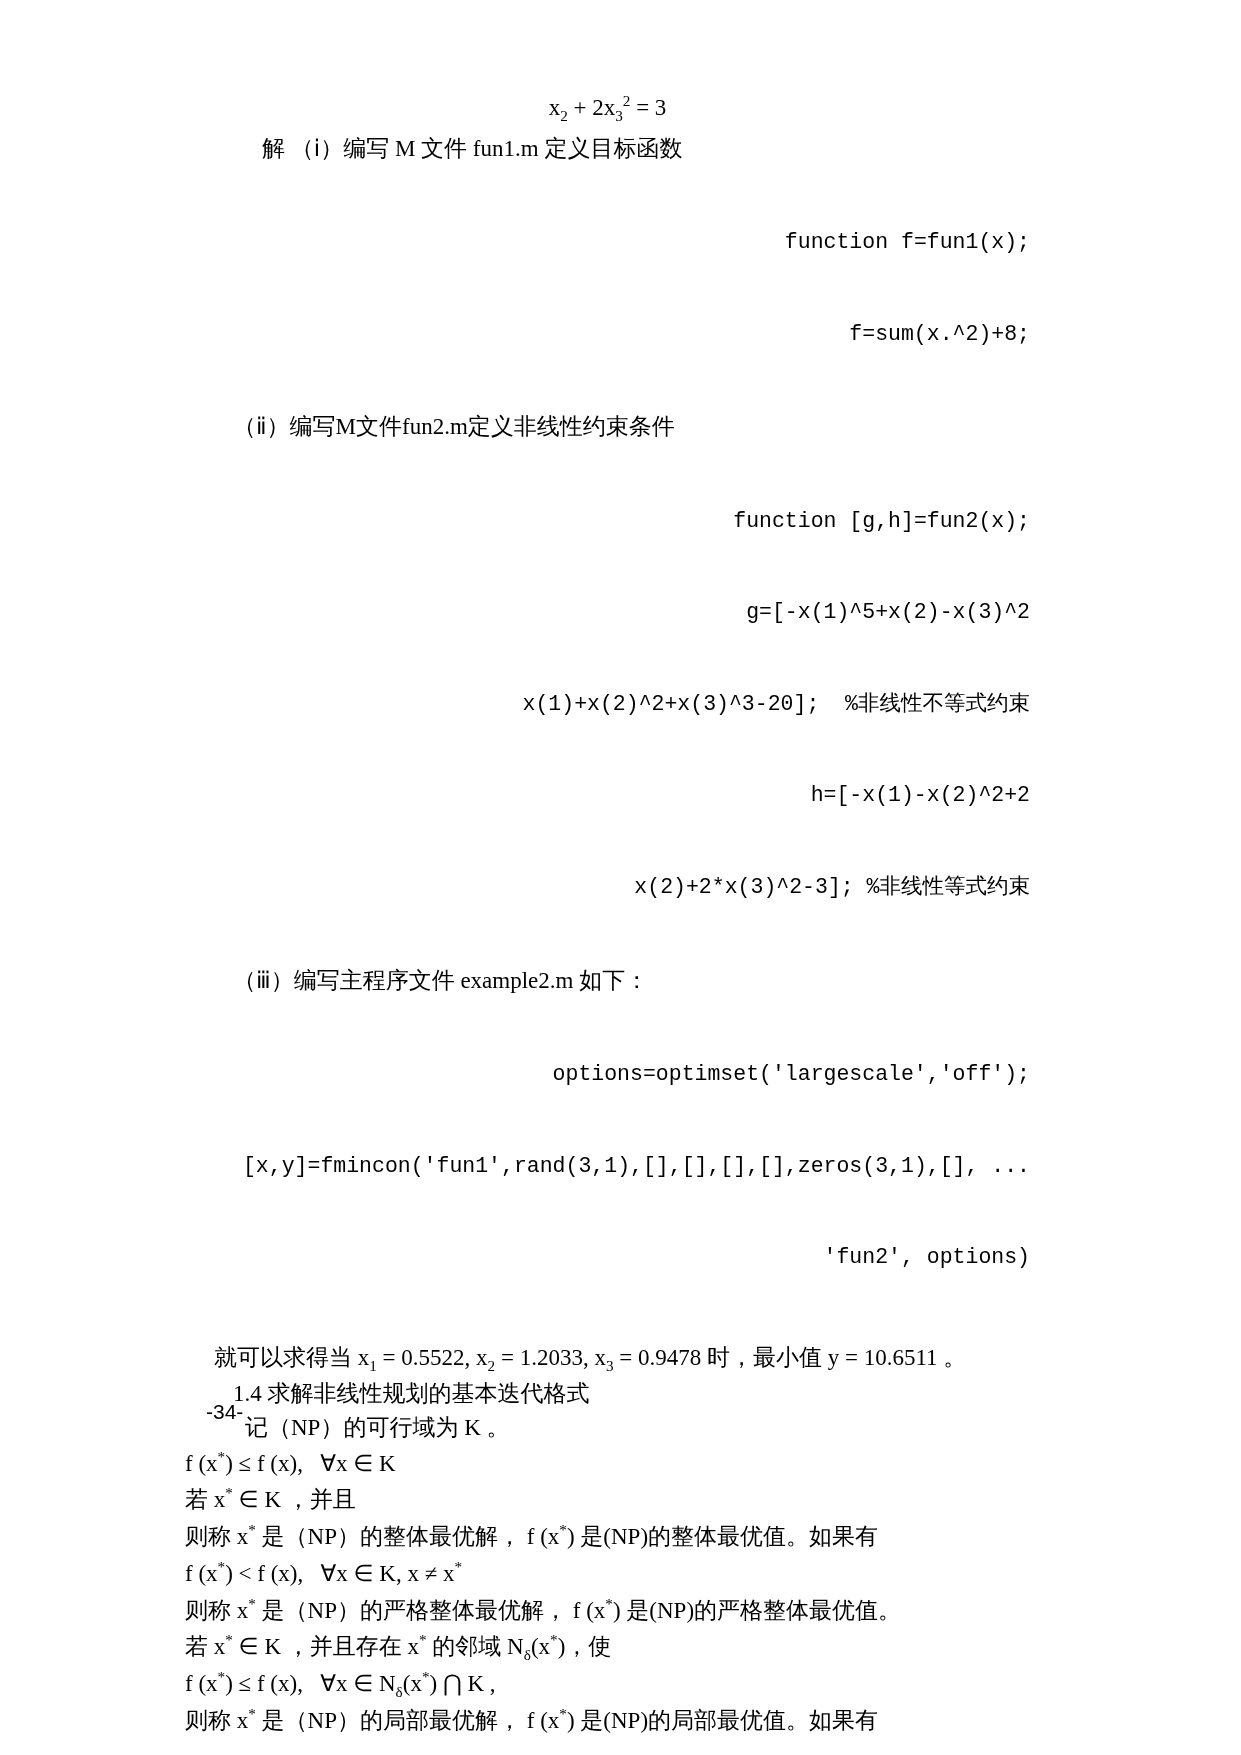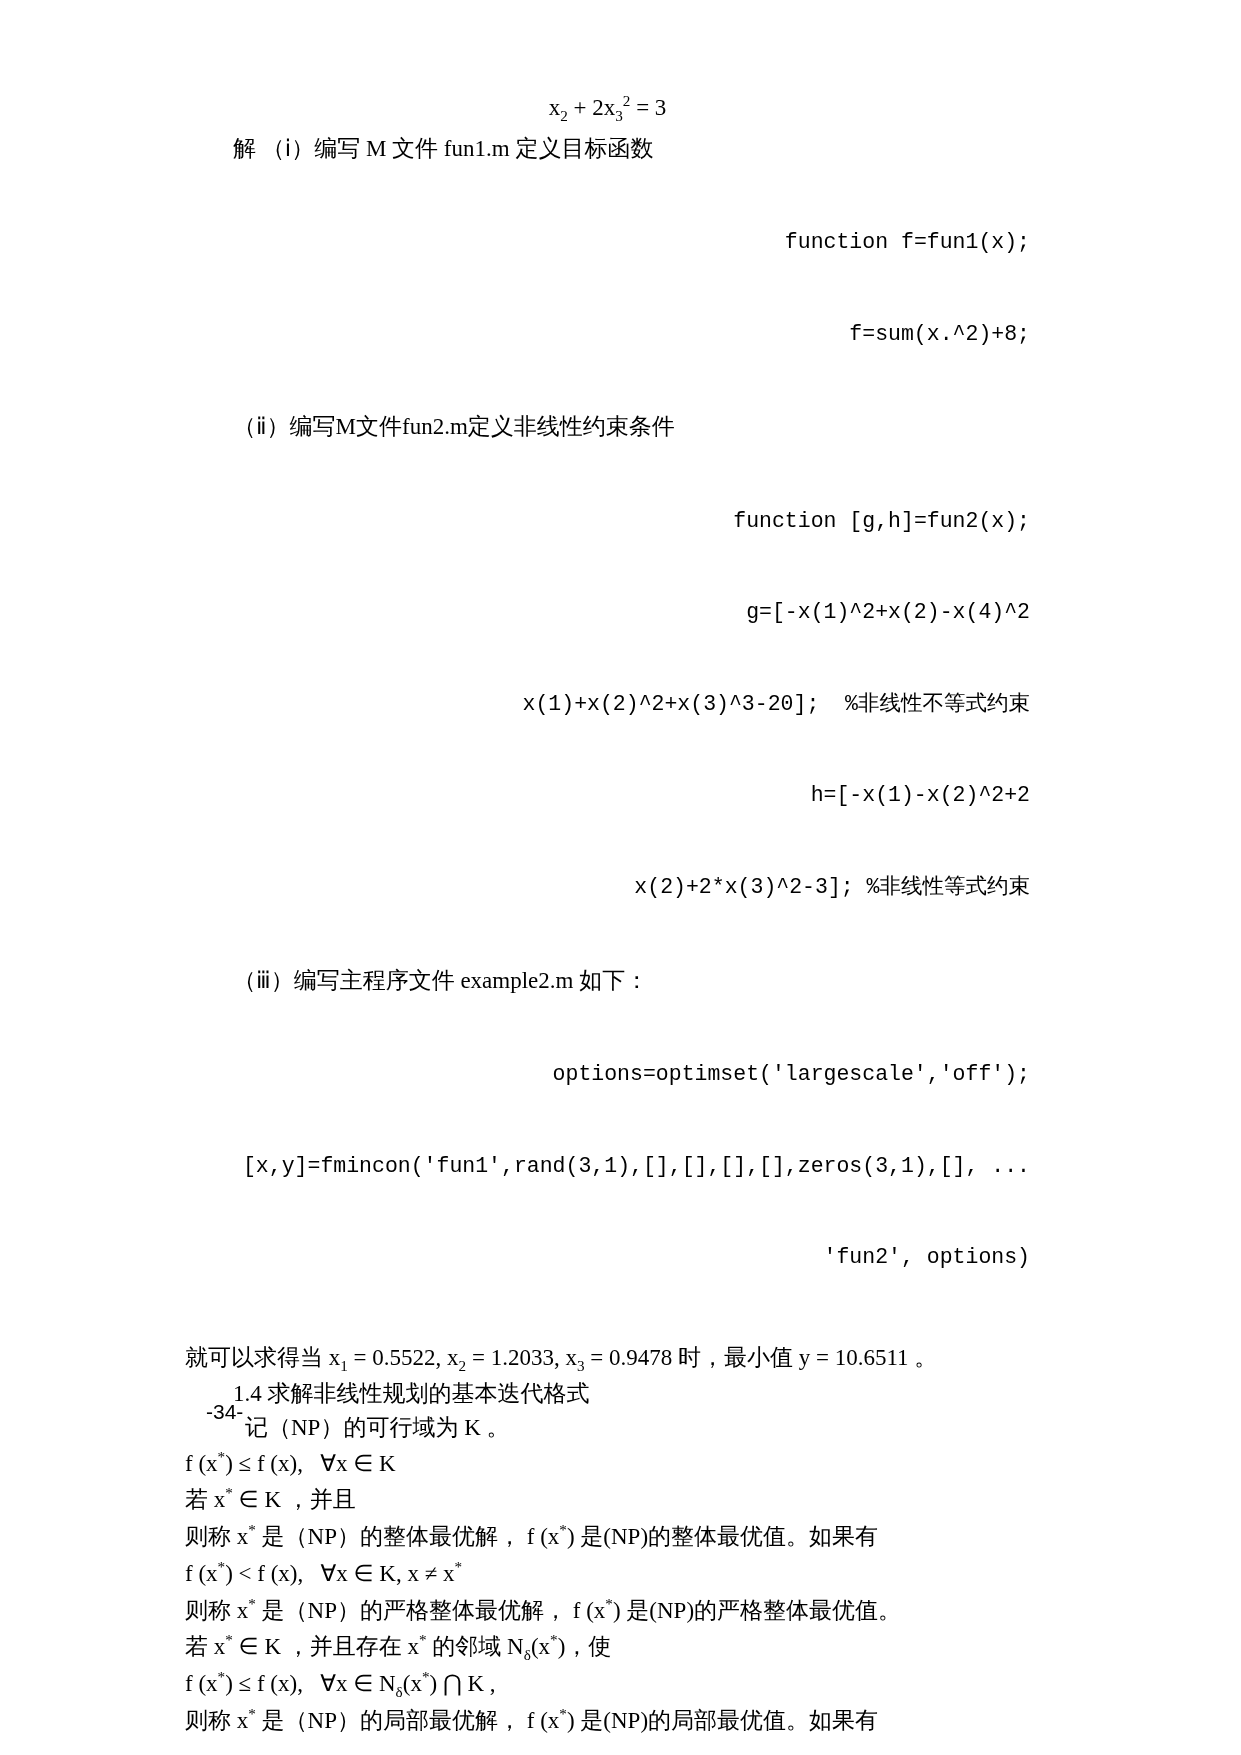--- a/index.html
+++ b/index.html
@@ -71,21 +71,21 @@
     line-height: 0;
   }
   .footer {
     position: absolute;
     left: 200px;
     top: 1400px;
     font-size: 21px;
     font-family: Liberation Sans, sans-serif;
     margin-left: 6px;
   }
-  .sp { margin-top: 6px; }
+  .sp { margin-top: 6px; margin-left: 29px; }
 </style>
 </head>
 <body>
 
 <div class="page">
 
   <div class="center-eq">
     <div>
       <span class="mi">x<sub>2</sub> + 2x<sub>3</sub><sup>2</sup> = 3</span>
     </div>
@@ -95,21 +95,21 @@
 
   <div class="code">
     <div>function f=fun1(x);</div>
     <div>f=sum(x.^2)+8;</div>
   </div>
 
   <p class="para indent2">（ⅱ）编写M文件fun2.m定义非线性约束条件</p>
 
   <div class="code">
     <div>function [g,h]=fun2(x);</div>
-    <div>g=[-x(1)^2+x(2)-x(4)^2</div>
+    <div>g=[-x(1)^5+x(2)-x(3)^2</div>
     <div class="code-ind">x(1)+x(2)^2+x(3)^3-20];  %非线性不等式约束</div>
     <div>h=[-x(1)-x(2)^2+2</div>
     <div class="code-ind">x(2)+2*x(3)^2-3]; %非线性等式约束</div>
   </div>
 
   <p class="para indent2">（ⅲ）编写主程序文件 example2.m 如下：</p>
 
   <div class="code">
     <div>options=optimset('largescale','off');</div>
     <div>[x,y]=fmincon('fun1',rand(3,1),[],[],[],[],zeros(3,1),[], ...</div>

